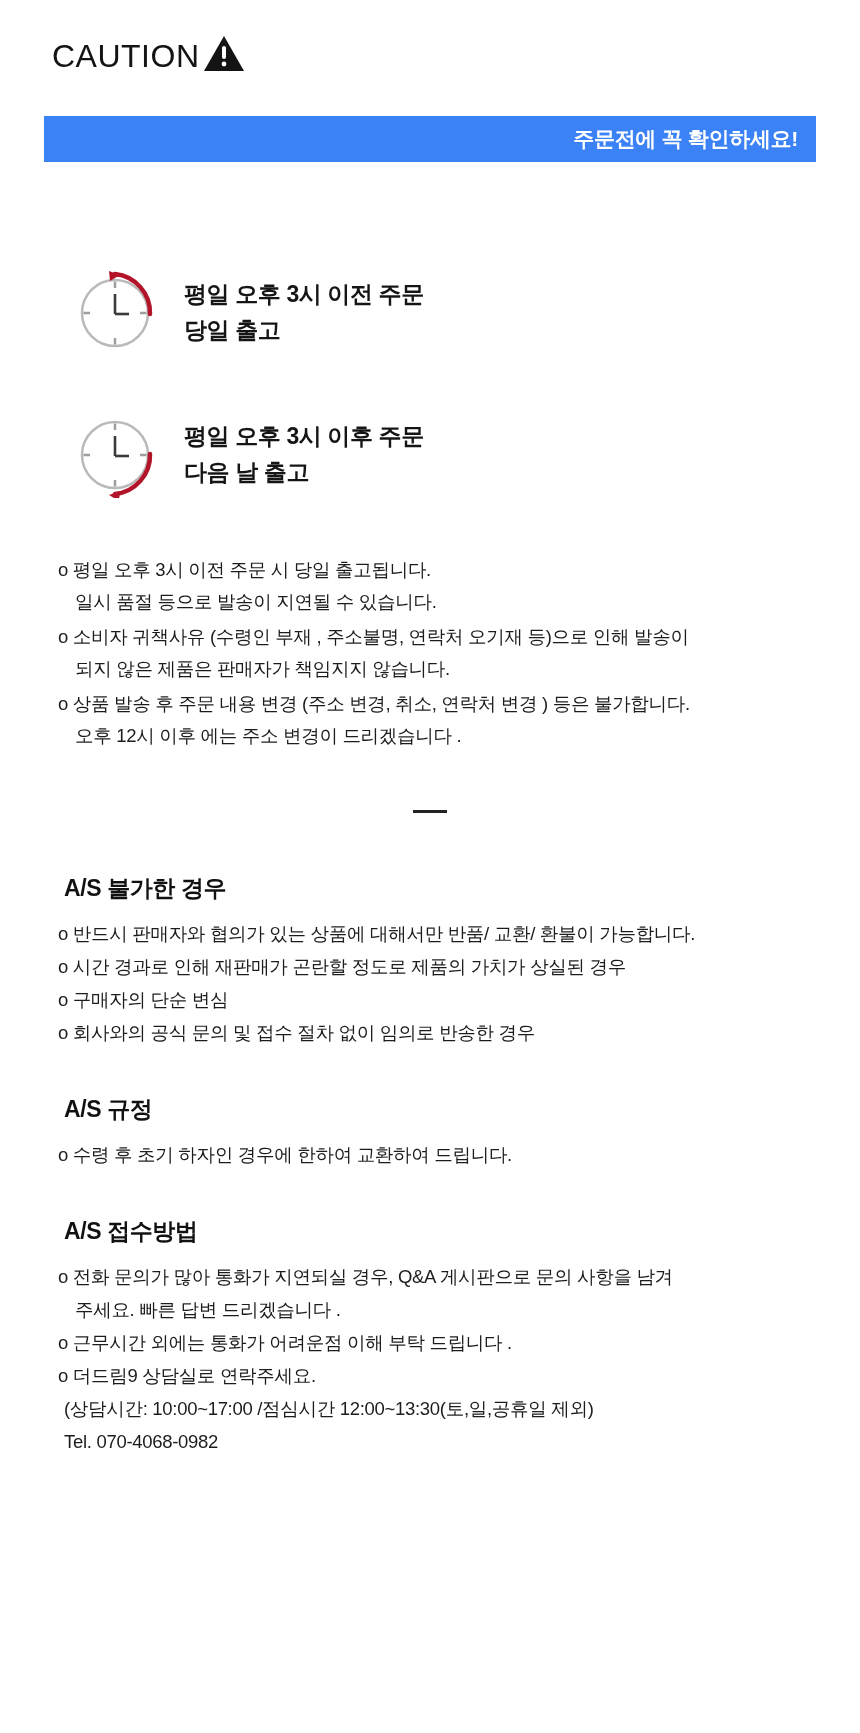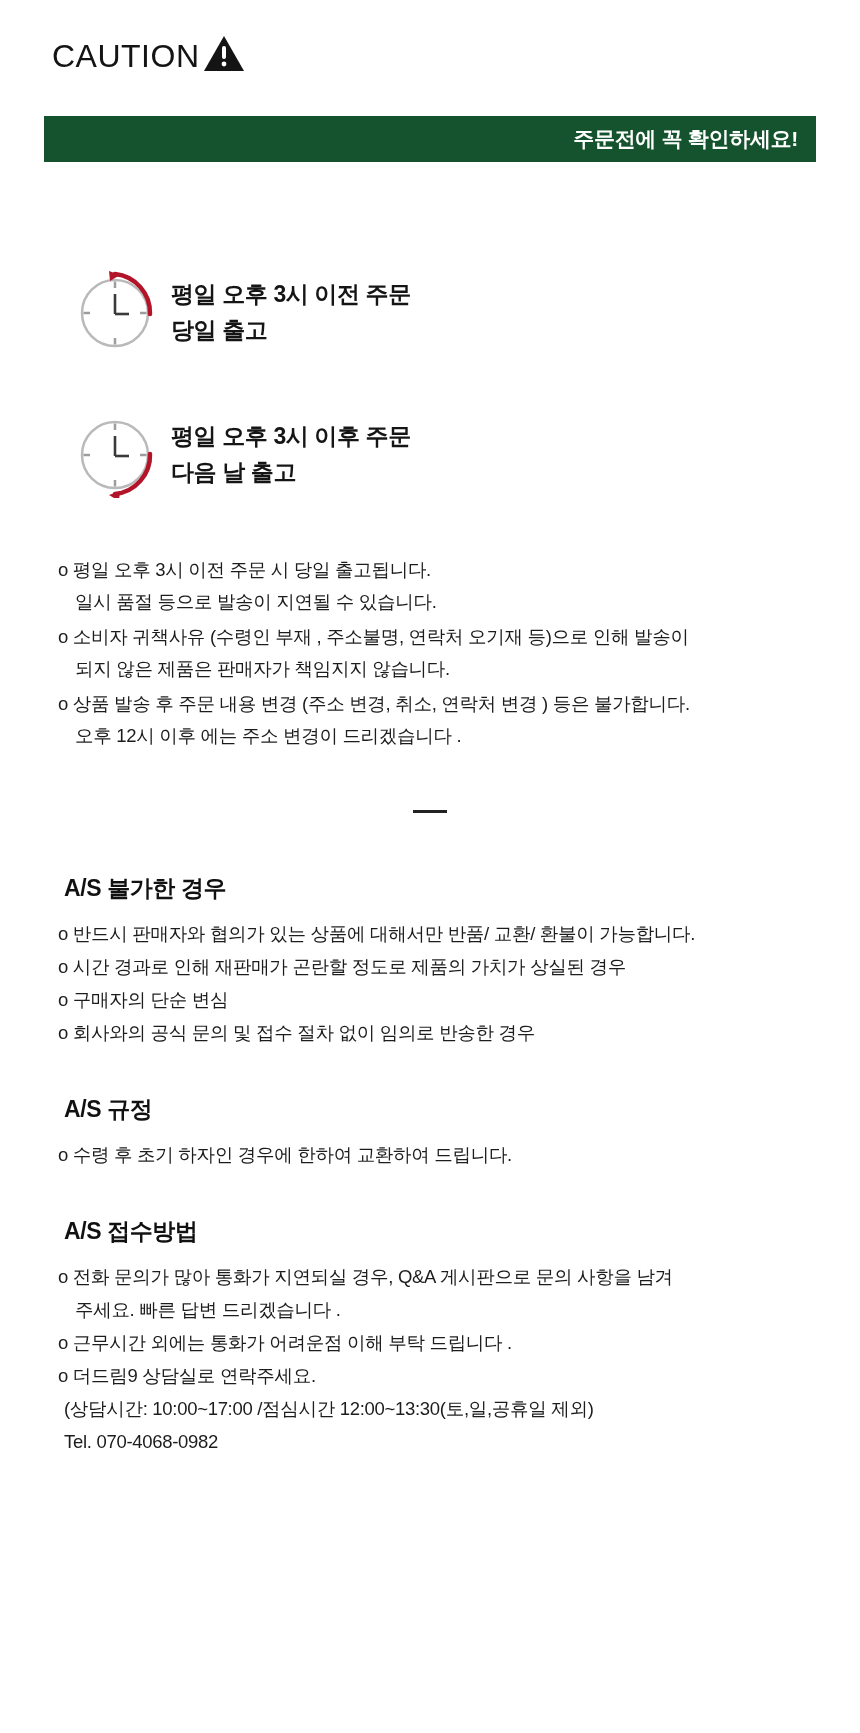--- a/index.html
+++ b/index.html
@@ -40,21 +40,21 @@
     width: 42px;
     height: 40px;
     position: relative;
     top: -2px;
   }
 
   
   .banner {
     margin: 40px 44px 0 44px;
     height: 46px;
-    background: #14532d;
+    background: #3b82f6;
     display: flex;
     align-items: center;
     justify-content: flex-end;
     box-sizing: border-box;
     padding-right: 18px;
   }
   .banner-text {
     color: #ffffff;
     font-size: 21px;
     font-weight: bold;
@@ -62,21 +62,21 @@
   }
 
   
   .clocks {
     margin-top: 108px;
     padding-left: 72px;
   }
   .clock-row {
     display: flex;
     align-items: center;
-    gap: 13px;
+    gap: 26px;
     margin-bottom: 56px;
   }
   .clock-icon {
     width: 86px;
     height: 86px;
     flex: 0 0 86px;
   }
   .clock-lines {
     font-size: 23px;
     font-weight: bold;

